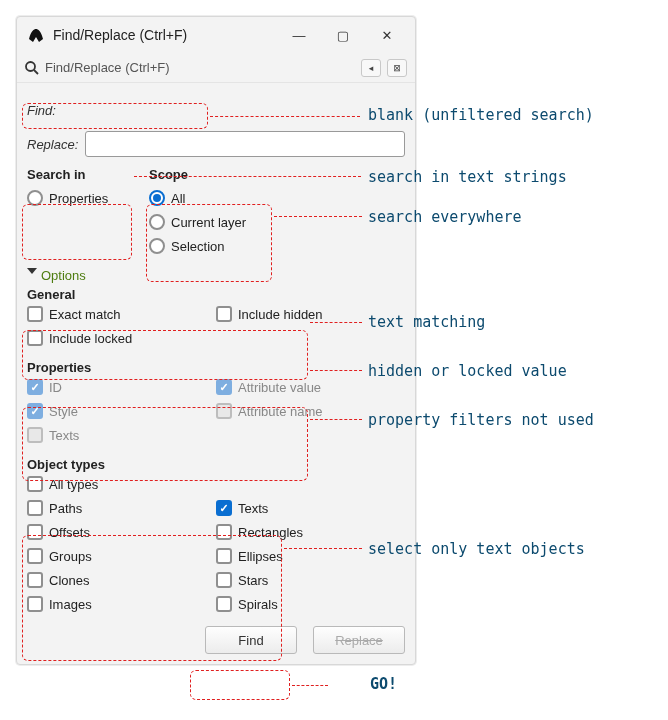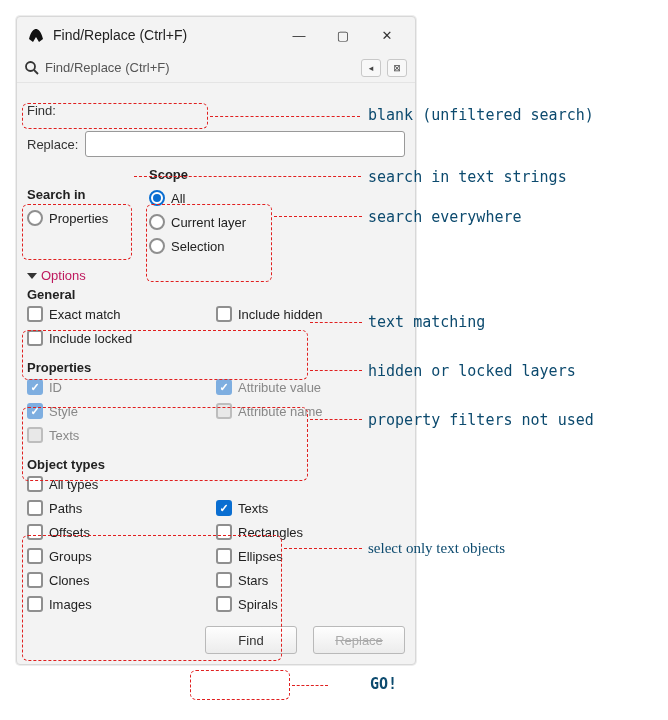--- a/index.html
+++ b/index.html
@@ -10,39 +10,39 @@
   .app-icon { width: 22px; height: 22px; display: flex; align-items: center; justify-content: center; margin-right: 6px; }
   .title { flex: 1; font-size: 14px; color: #222; }
   .tb-btns { display: flex; gap: 0; }
   .tb-btn { width: 44px; height: 32px; display: flex; align-items: center; justify-content: center; color: #333; cursor: default; }
   .subbar { display: flex; align-items: center; height: 30px; padding: 0 8px 0 6px; border-bottom: 1px solid #e4e4e4; }
   .sub-icon { width: 18px; height: 18px; display: flex; align-items: center; justify-content: center; margin-right: 4px; }
   .sub-title { flex: 1; color: #555; font-size: 13px; }
   .small-btn { width: 20px; height: 18px; border: 1px solid #c8c8c8; border-radius: 3px; margin-left: 6px; background: #f8f8f8; display: flex; align-items: center; justify-content: center; font-size: 9px; color: #444; }
   .body { padding: 6px 10px 10px 10px; }
   .row { display: flex; align-items: center; margin-top: 8px; }
-  .lbl { width: 58px; color: #333; }
+  .lbl { width: 58px; color: #333; font-style: italic; }
   .tf { flex: 1; height: 26px; border: 1px solid #999; border-radius: 3px; background: #fff; padding: 0 6px; font-size: 13px; }
   .cols { display: flex; margin-top: 10px; }
   .col { display: flex; flex-direction: column; }
-  .col1 { width: 122px; margin-top: 20px; }
+  .col1 { width: 122px; }
   .col2 { width: 150px; }
   .hdr { font-weight: 700; margin-bottom: 4px; }
   .radio, .check { display: flex; align-items: center; height: 24px; gap: 6px; }
   .rbox, .cbox { width: 16px; height: 16px; border: 2px solid #8f8f8f; border-radius: 50%; background: #fff; display: flex; align-items: center; justify-content: center; }
   .rbox.sel { border-color: #0a6ed1; }
   .rbox.sel::after { content: ""; width: 8px; height: 8px; background: #0a6ed1; border-radius: 50%; }
   .cbox { border-radius: 3px; }
   .cbox.sel { background: #0a6ed1; border-color: #0a6ed1; }
   .cbox.sel::after { content: "✓"; color: #fff; font-size: 11px; font-weight: 700; line-height: 1; }
   .cbox.disabled { background: #e8e8e8; border-color: #bdbdbd; }
   .cbox.sel.disabled { background: #7eaee0; border-color: #7eaee0; }
   .dim { color: #888; }
   .sect { margin-top: 10px; }
-  .opt-head { display: flex; align-items: center; font-size: 13px; color: #be185d; cursor: default; }
+  .opt-head { display: flex; font-size: 13px; color: #4d7c0f; cursor: default; }
   .tri { display: inline-block; width: 0; height: 0; border-left: 5px solid transparent; border-right: 5px solid transparent; border-top: 6px solid #333; margin-right: 4px; }
   .grid2 { display: flex; flex-wrap: wrap; }
   .grid2 .check { width: 50%; }
   .grid2b .check { width: 50%; }
   .footer { display: flex; justify-content: flex-end; gap: 16px; margin-top: 10px; }
   .btn { min-width: 92px; height: 28px; border: 1px solid #b9b9b9; border-radius: 3px; background: linear-gradient(#fefefe, #ececec); display: flex; align-items: center; justify-content: center; color: #333; }
   .btn.disabled { color: #aaa; text-decoration: line-through; }
   
   .ann { position: absolute; color: #0c4a6e; font-family: "Consolas", "DejaVu Sans Mono", monospace; font-size: 15px; white-space: nowrap; }
   .dashbox { position: absolute; border: 1.5px dashed #e01f1f; border-radius: 6px; pointer-events: none; }
@@ -244,26 +244,26 @@
   <div class="ann" style="left:368px; top:168px;">search in text strings</div>
 
   <div class="dashbox" style="left:146px; top:204px; width:126px; height:78px;"></div>
   <div class="dashline" style="left:274px; top:216px; width:88px;"></div>
   <div class="ann" style="left:368px; top:208px;">search everywhere</div>
 
   <div class="dashbox" style="left:22px; top:330px; width:286px; height:50px;"></div>
   <div class="dashline" style="left:310px; top:322px; width:52px;"></div>
   <div class="ann" style="left:368px; top:313px;">text matching</div>
   <div class="dashline" style="left:310px; top:370px; width:52px;"></div>
-  <div class="ann" style="left:368px; top:362px;">hidden or locked layers</div>
+  <div class="ann" style="left:368px; top:362px;">hidden or locked value</div>
 
   <div class="dashbox" style="left:22px; top:407px; width:286px; height:74px;"></div>
   <div class="dashline" style="left:310px; top:419px; width:52px;"></div>
   <div class="ann" style="left:368px; top:411px;">property filters not used</div>
 
   <div class="dashbox" style="left:22px; top:535px; width:260px; height:126px;"></div>
   <div class="dashline" style="left:284px; top:548px; width:78px;"></div>
-  <div class="ann" style="left:368px; top:540px;font-family:Liberation Serif, serif;">select only text objects</div>
+  <div class="ann" style="left:368px; top:540px;">select only text objects</div>
 
   <div class="dashbox" style="left:190px; top:670px; width:100px; height:30px;"></div>
   <div class="dashline" style="left:292px; top:685px; width:36px;"></div>
   <div class="ann" style="left:370px; top:675px; font-weight:600;">GO!</div>
 </div>
 
 </body></html>

